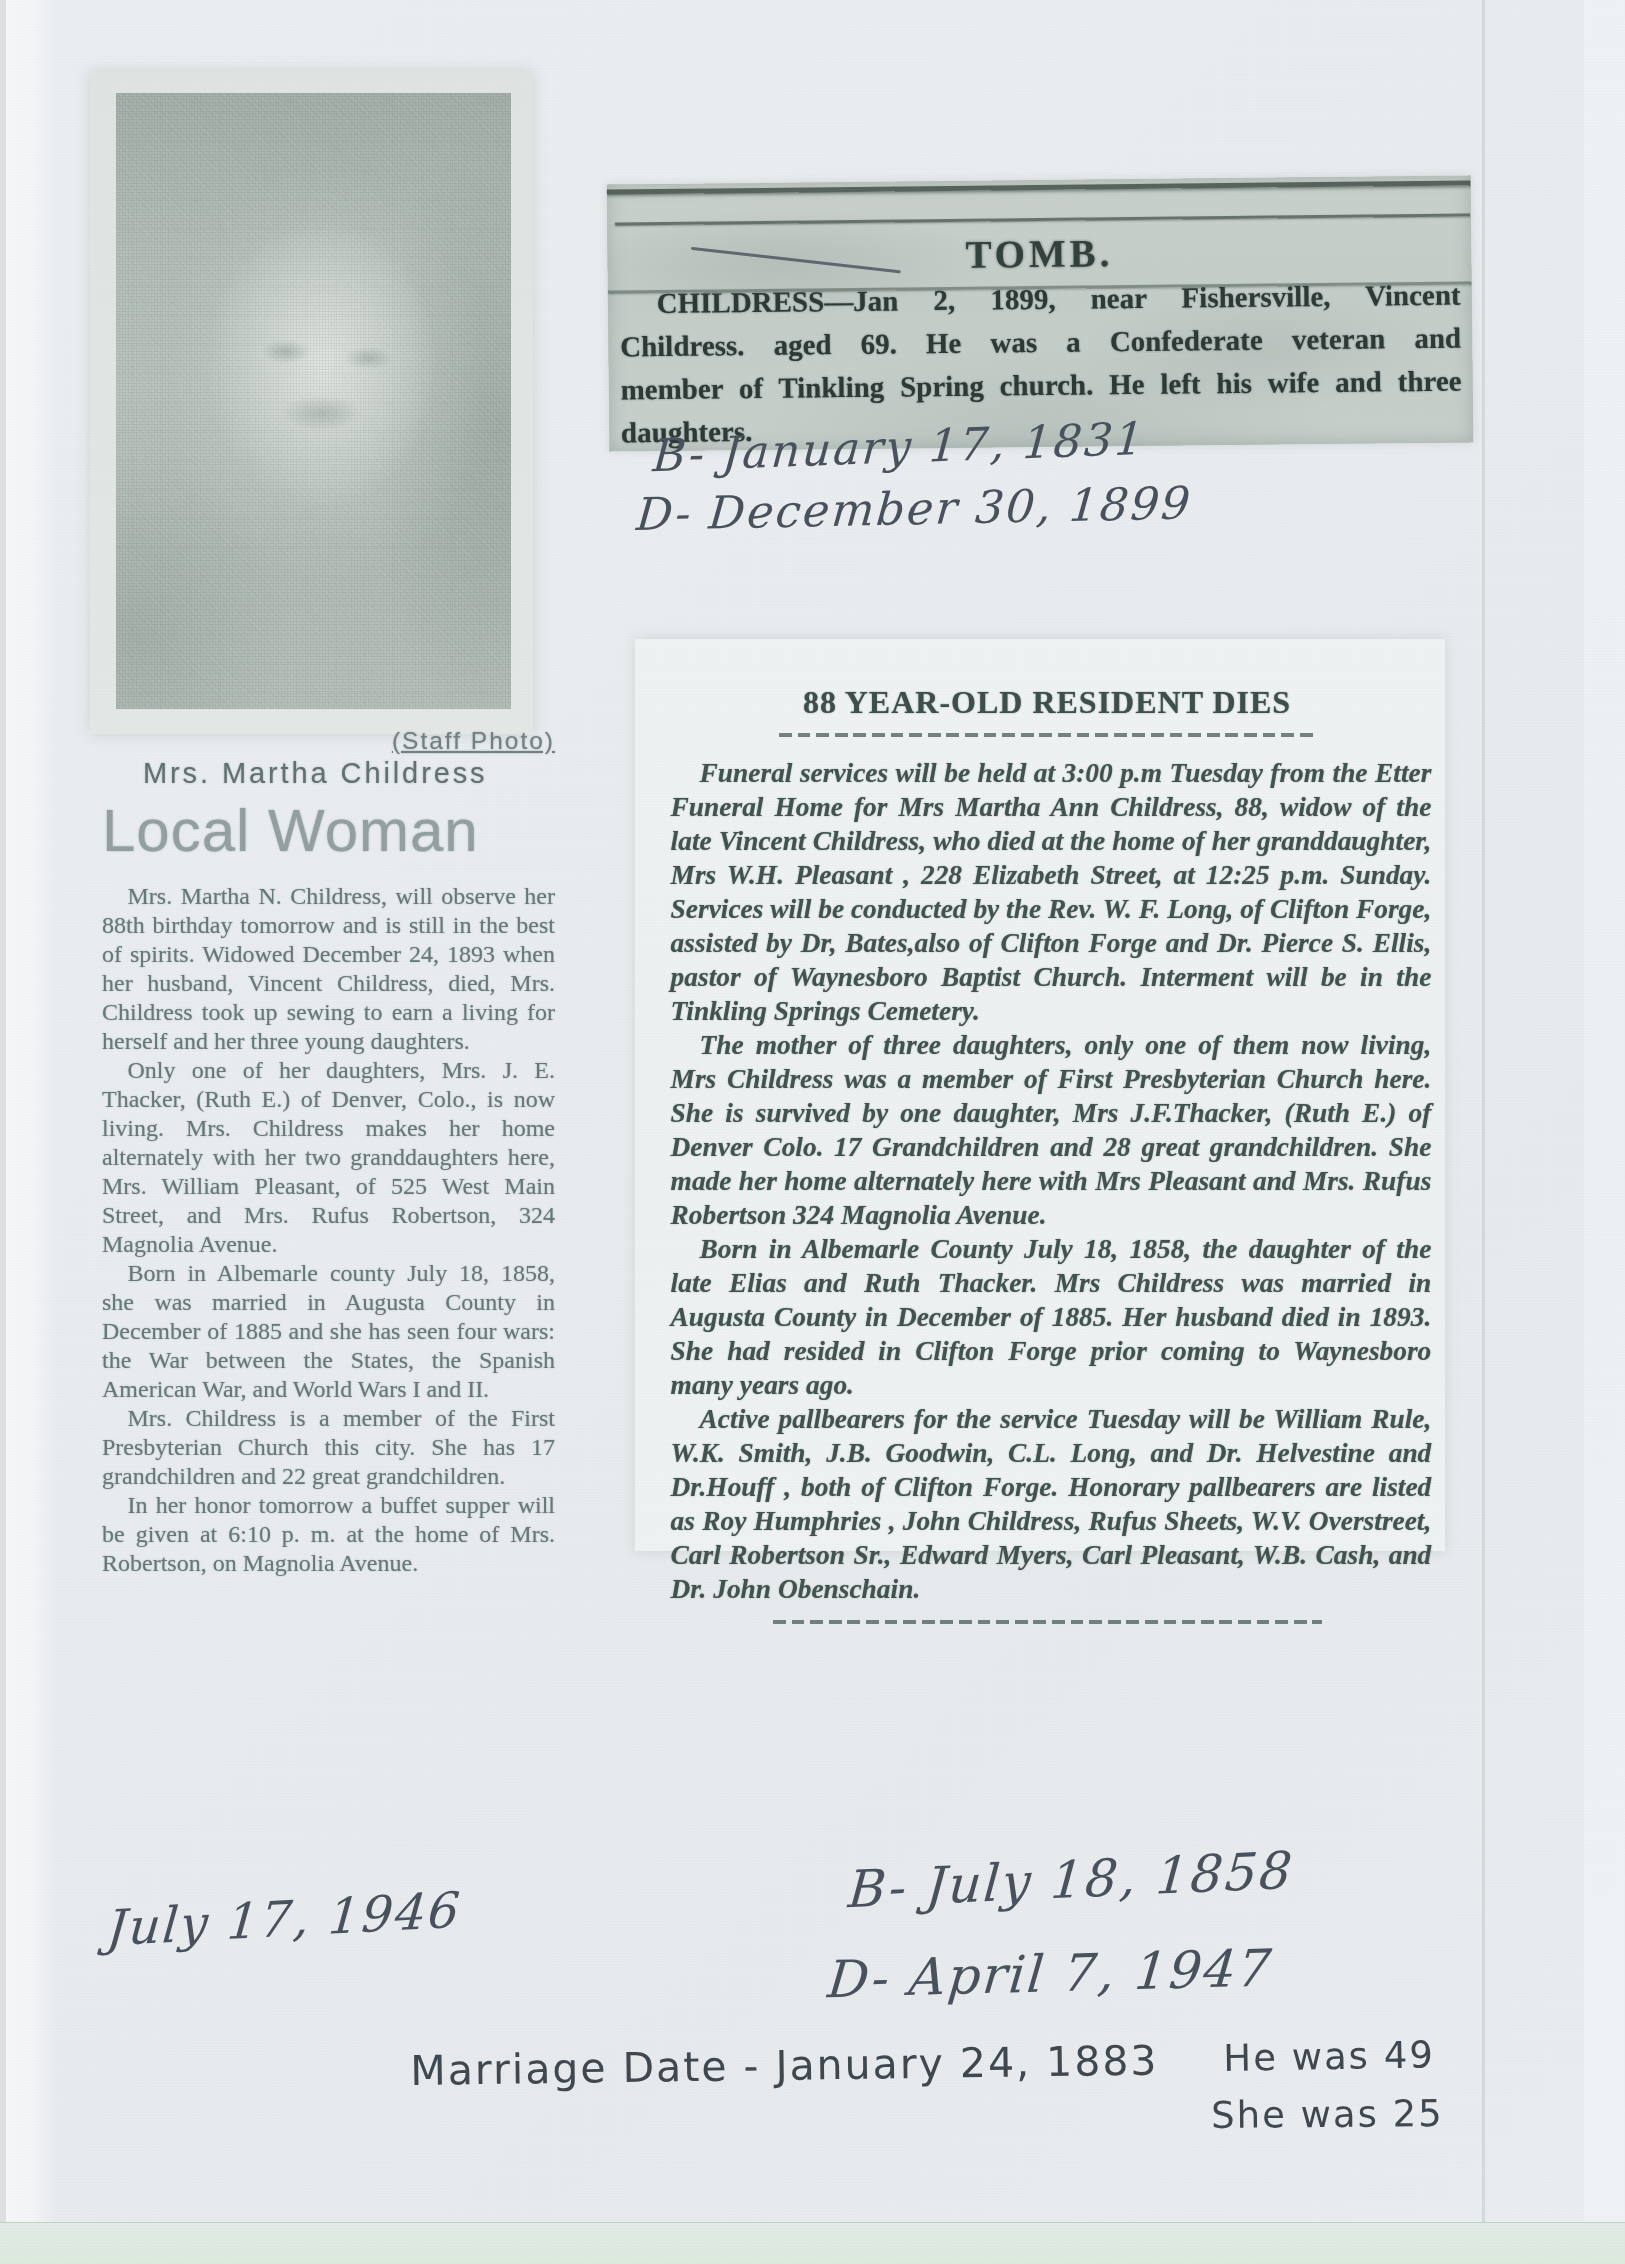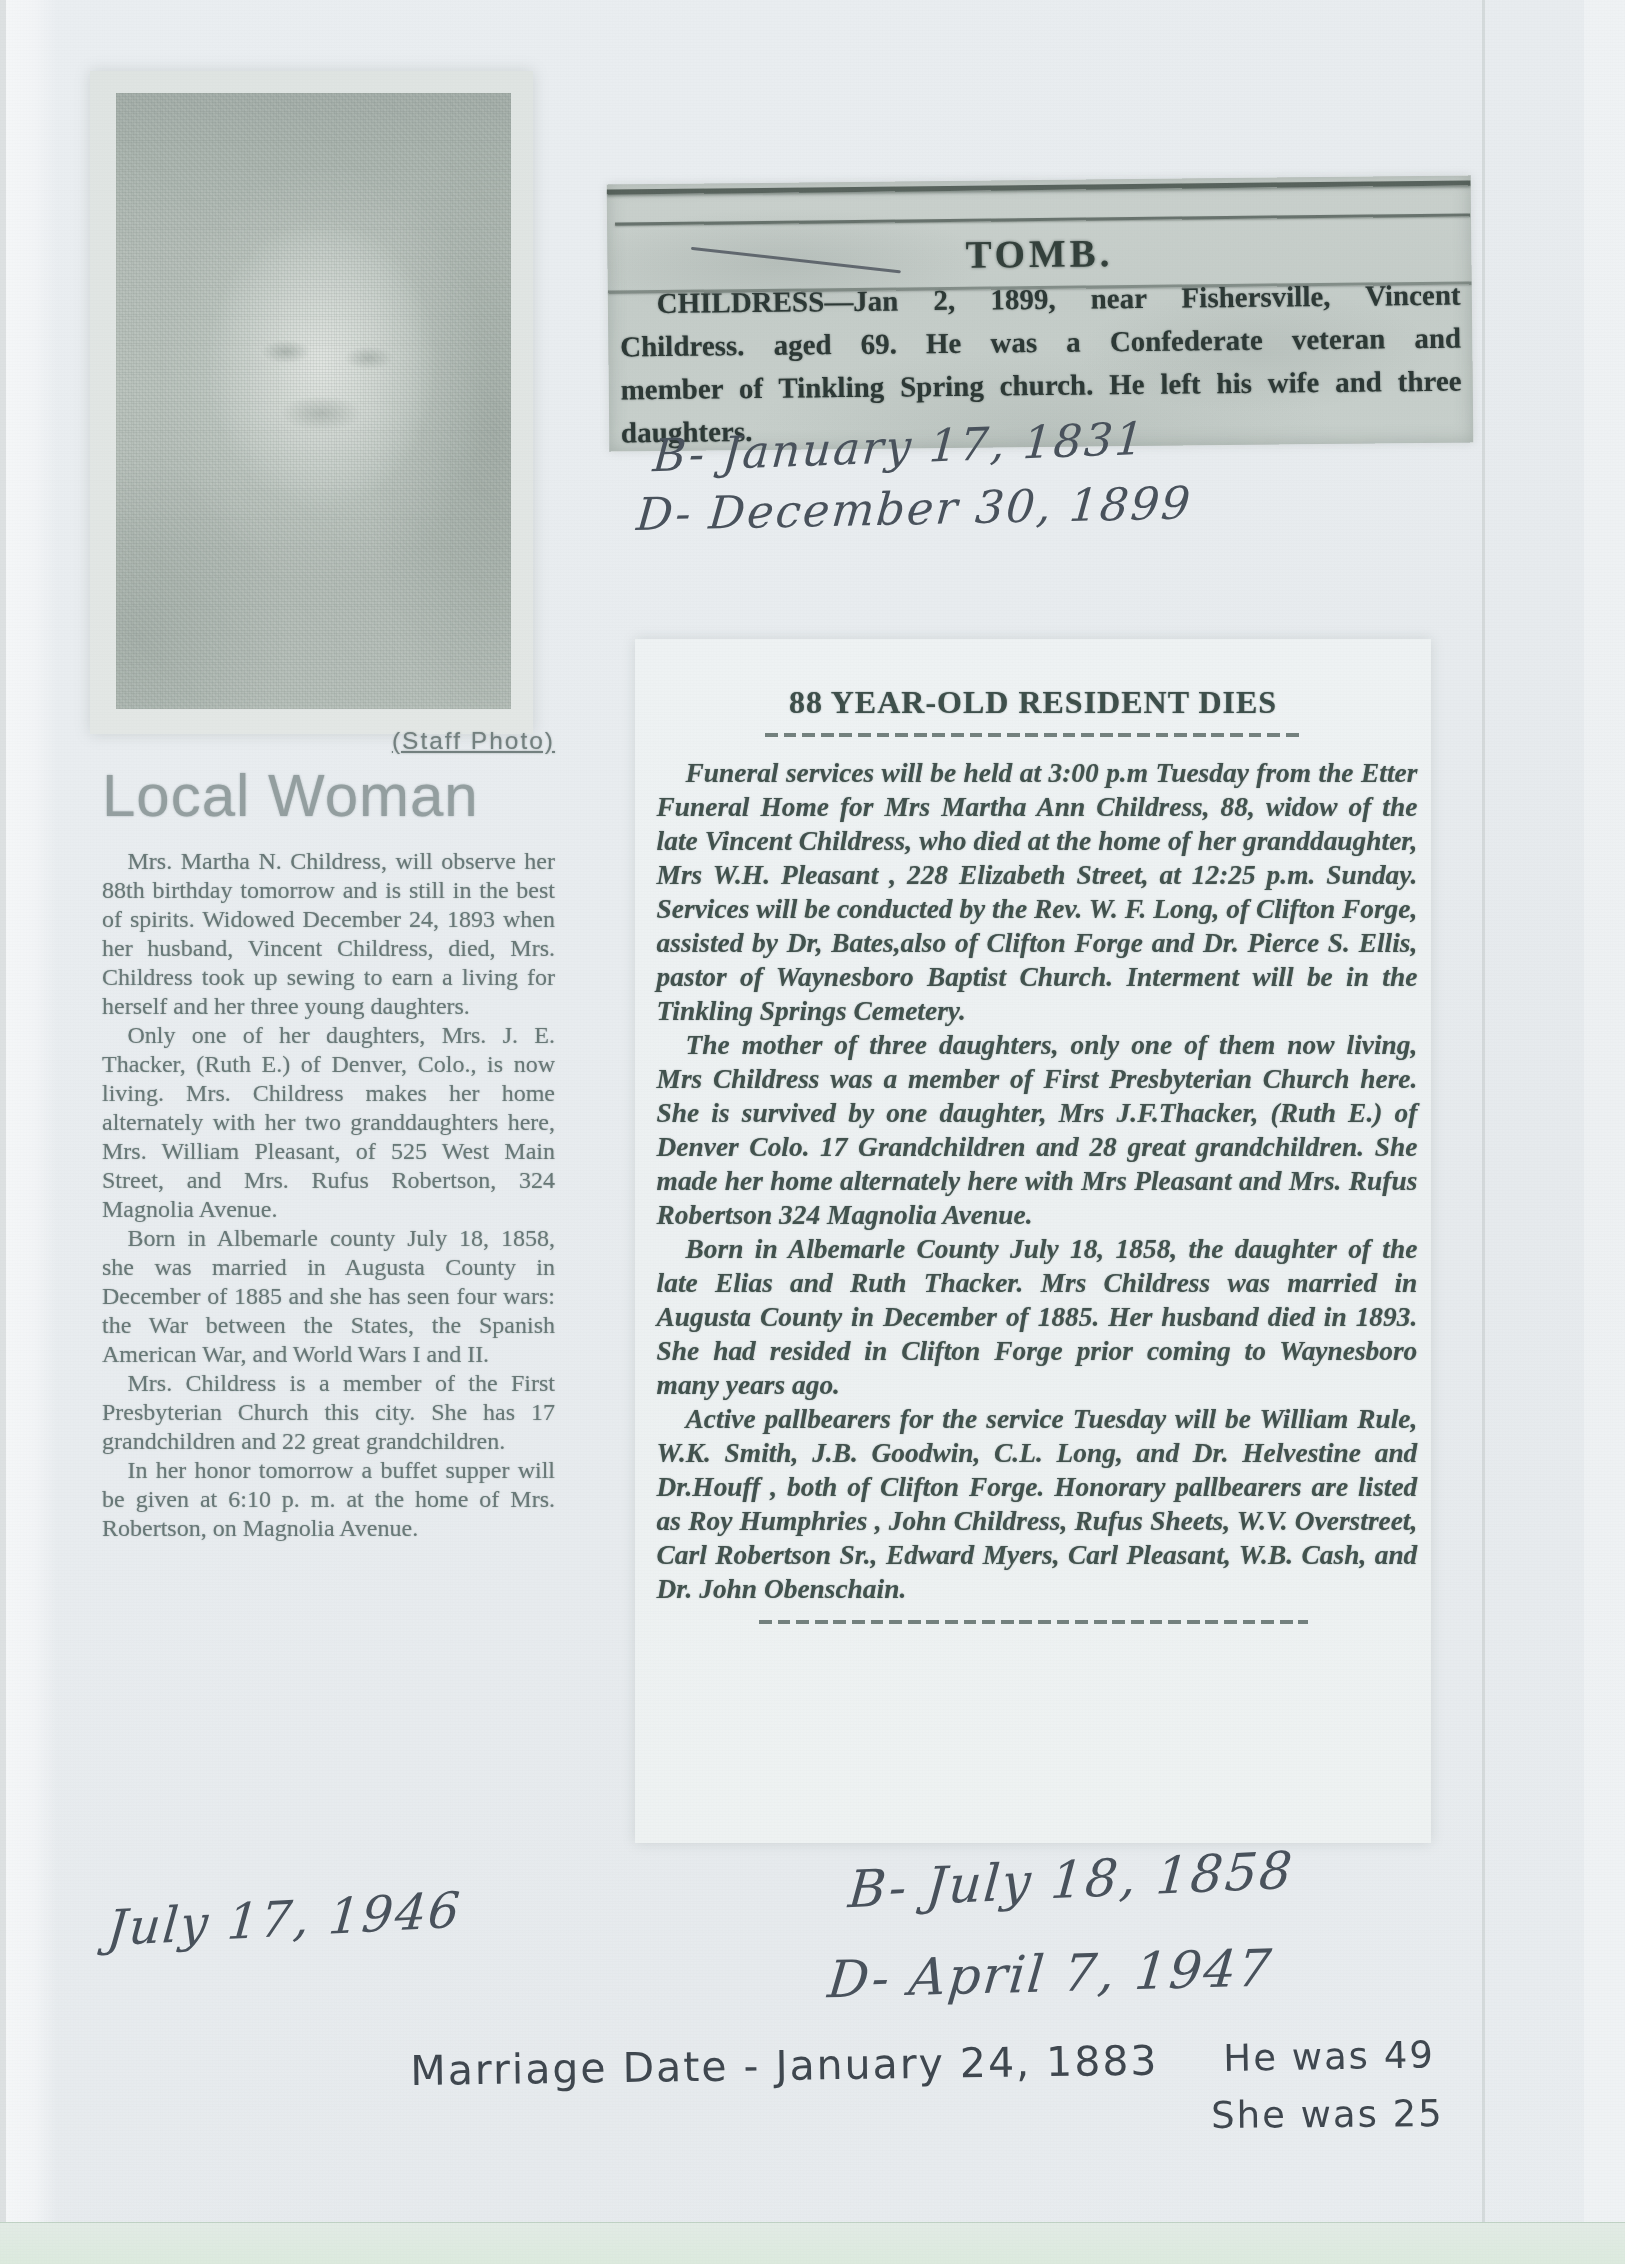--- a/index.html
+++ b/index.html
@@ -73,23 +73,23 @@
     color:#33403b;text-shadow:0 0 2.9px rgba(51,64,59,0.65);}
   .pen-line{position:absolute;left:83px;top:76px;width:211px;height:2.9px;background:#4a505a;
     border-radius:2px;transform:rotate(7deg);opacity:.8;}
   .tomb-line3{position:absolute;left:0;top:106px;width:100%;height:2.9px;background:rgba(52,64,58,0.45);box-shadow:0 1px 2px rgba(52,64,58,0.3);}
   .tomb-body{position:absolute;left:11.8px;top:98px;width:841px;
     font-family:"Liberation Serif",serif;font-weight:bold;font-size:29px;line-height:43px;
     word-spacing:7.8px;text-align:justify;text-indent:37px;color:#2d3936;
     text-shadow:0 0 2px rgba(45,57,54,0.6);}
 
   
-  .obit{position:absolute;left:635px;top:639px;width:796px;height:1204px;
+  .obit{position:absolute;left:635px;top:639px;width:796px;height:912px;
     background:linear-gradient(180deg,#eef2f3 0%,#ecf0f1 50%,#eef2f2 100%);
-    box-shadow:0 0 11.8px rgba(120,130,128,0.22);}
+    box-shadow:0 0 11.8px rgba(120,130,128,0.22);padding-left:14px;}
   .obit-title{margin:45px 0 0 0;text-align:center;font-family:"Liberation Serif",serif;
     font-weight:bold;font-size:32px;letter-spacing:1px;color:#3e4f4b;
     text-shadow:0 0 1.5px rgba(62,79,75,0.7);}
   .dash{height:3.9px;background:repeating-linear-gradient(90deg,#4b5b57 0 12.7px,transparent 12.7px 18.6px);opacity:.75;}
   .obit-dash1{width:537px;margin:11.8px auto 0 auto;}
   .obit-dash2{width:549px;margin:13.7px auto 0 auto;}
   .obit-body{margin:19.6px 13.7px 0 21.6px;}
   .obit-body p{margin:0;font-family:"Liberation Serif",serif;font-style:italic;font-weight:bold;
     font-size:27.4px;line-height:34px;text-align:justify;text-indent:29px;color:#42524e;
     text-shadow:0 0 1.5px rgba(66,82,78,0.55);}
@@ -117,20 +117,21 @@
   <div class="left-edge"></div>
 
   <div class="photo">
     <div class="photo-img">
       <div class="photo-grain"></div>
     </div>
   </div>
 
   <div class="left-col">
     <div class="photo-credit">(Staff Photo)</div>
+    <div class="photo-caption">Mrs. Martha Childress</div>
     <div class="headline">
       <div>Local Woman</div>
     </div>
     <div class="article">
       <p>Mrs. Martha N. Childress, will observe her 88th birthday tomorrow and is still in the best of spirits. Widowed December 24, 1893 when her husband, Vincent Childress, died, Mrs. Childress took up sewing to earn a living for herself and her three young daughters.</p>
       <p>Only one of her daughters, Mrs. J. E. Thacker, (Ruth E.) of Denver, Colo., is now living. Mrs. Childress makes her home alternately with her two granddaughters here, Mrs. William Pleasant, of 525 West Main Street, and Mrs. Rufus Robertson, 324 Magnolia Avenue.</p>
       <p>Born in Albemarle county July 18, 1858, she was married in Augusta County in December of 1885 and she has seen four wars: the War between the States, the Spanish American War, and World Wars I and II.</p>
       <p>Mrs. Childress is a member of the First Presbyterian Church this city. She has 17 grandchildren and 22 great grandchildren.</p>
       <p>In her honor tomorrow a buffet supper will be given at 6:10 p. m. at the home of Mrs. Robertson, on Magnolia Avenue.</p>
     </div>

